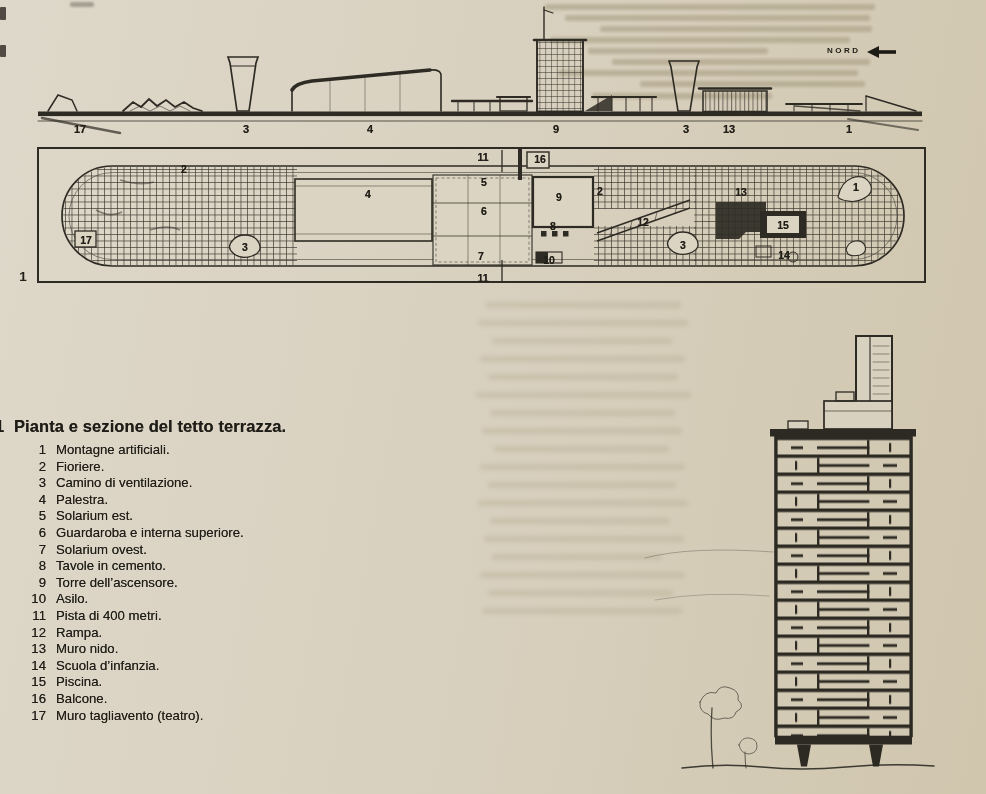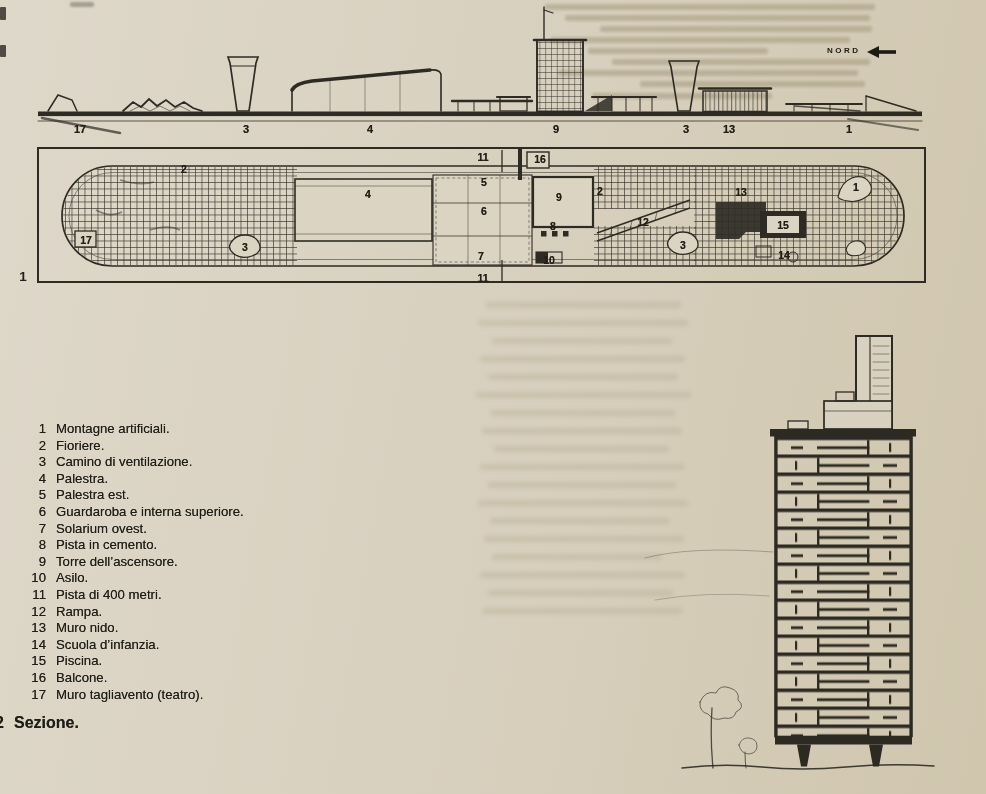--- a/index.html
+++ b/index.html
@@ -249,52 +249,56 @@
 <span class="lbl p" style="left:553px;top:226px">8</span>
 <span class="lbl p" style="left:549px;top:260px">10</span>
 <span class="lbl p" style="left:784px;top:255px">14</span>
 <span class="lbl p" style="left:86px;top:240px">17</span>
 <span class="lbl p" style="left:856px;top:187px">1</span>
 <span class="lbl p" style="left:483px;top:278px">11</span>
 
 <span class="figno" style="left:23px;top:276px">1</span>
 
 <div class="caption">
+  <div class="cap-title-row">
+    <span class="cap-fignum">1</span>
+    <span>Pianta e sezione del tetto terrazza.</span>
+  </div>
   <div class="cap-items">
     <div class="cap-row">
         <span class="cap-num">1</span>
         <span class="cap-text">Montagne artificiali.</span>
       </div>
     <div class="cap-row">
         <span class="cap-num">2</span>
         <span class="cap-text">Fioriere.</span>
       </div>
     <div class="cap-row">
         <span class="cap-num">3</span>
         <span class="cap-text">Camino di ventilazione.</span>
       </div>
     <div class="cap-row">
         <span class="cap-num">4</span>
         <span class="cap-text">Palestra.</span>
       </div>
     <div class="cap-row">
         <span class="cap-num">5</span>
-        <span class="cap-text">Palestra est.</span>
+        <span class="cap-text">Solarium est.</span>
       </div>
     <div class="cap-row">
         <span class="cap-num">6</span>
         <span class="cap-text">Guardaroba e interna superiore.</span>
       </div>
     <div class="cap-row">
         <span class="cap-num">7</span>
         <span class="cap-text">Solarium ovest.</span>
       </div>
     <div class="cap-row">
         <span class="cap-num">8</span>
-        <span class="cap-text">Pista in cemento.</span>
+        <span class="cap-text">Tavole in cemento.</span>
       </div>
     <div class="cap-row">
         <span class="cap-num">9</span>
         <span class="cap-text">Torre dell’ascensore.</span>
       </div>
     <div class="cap-row">
         <span class="cap-num">10</span>
         <span class="cap-text">Asilo.</span>
       </div>
     <div class="cap-row">
@@ -319,17 +323,13 @@
       </div>
     <div class="cap-row">
         <span class="cap-num">16</span>
         <span class="cap-text">Balcone.</span>
       </div>
     <div class="cap-row">
         <span class="cap-num">17</span>
         <span class="cap-text">Muro tagliavento (teatro).</span>
       </div>
   </div>
-  <div class="cap-fig-row f2">
-    <span class="cap-fignum">2</span>
-    <span>Sezione.</span>
-  </div>
 </div>
 
 </body></html>

